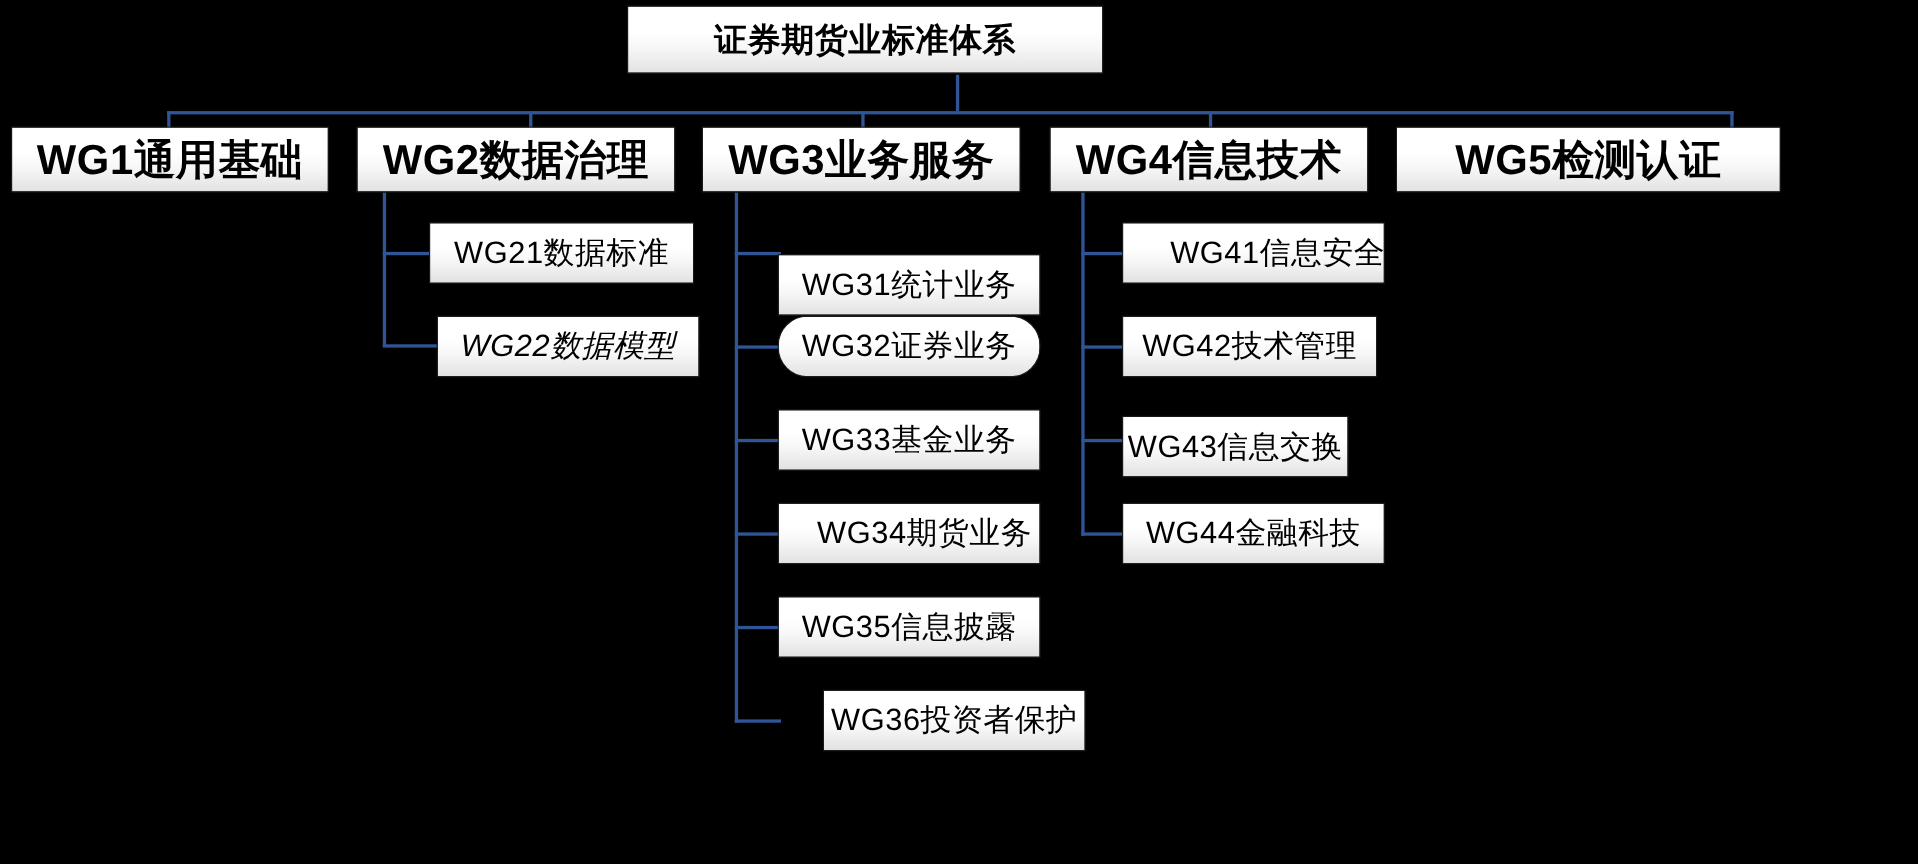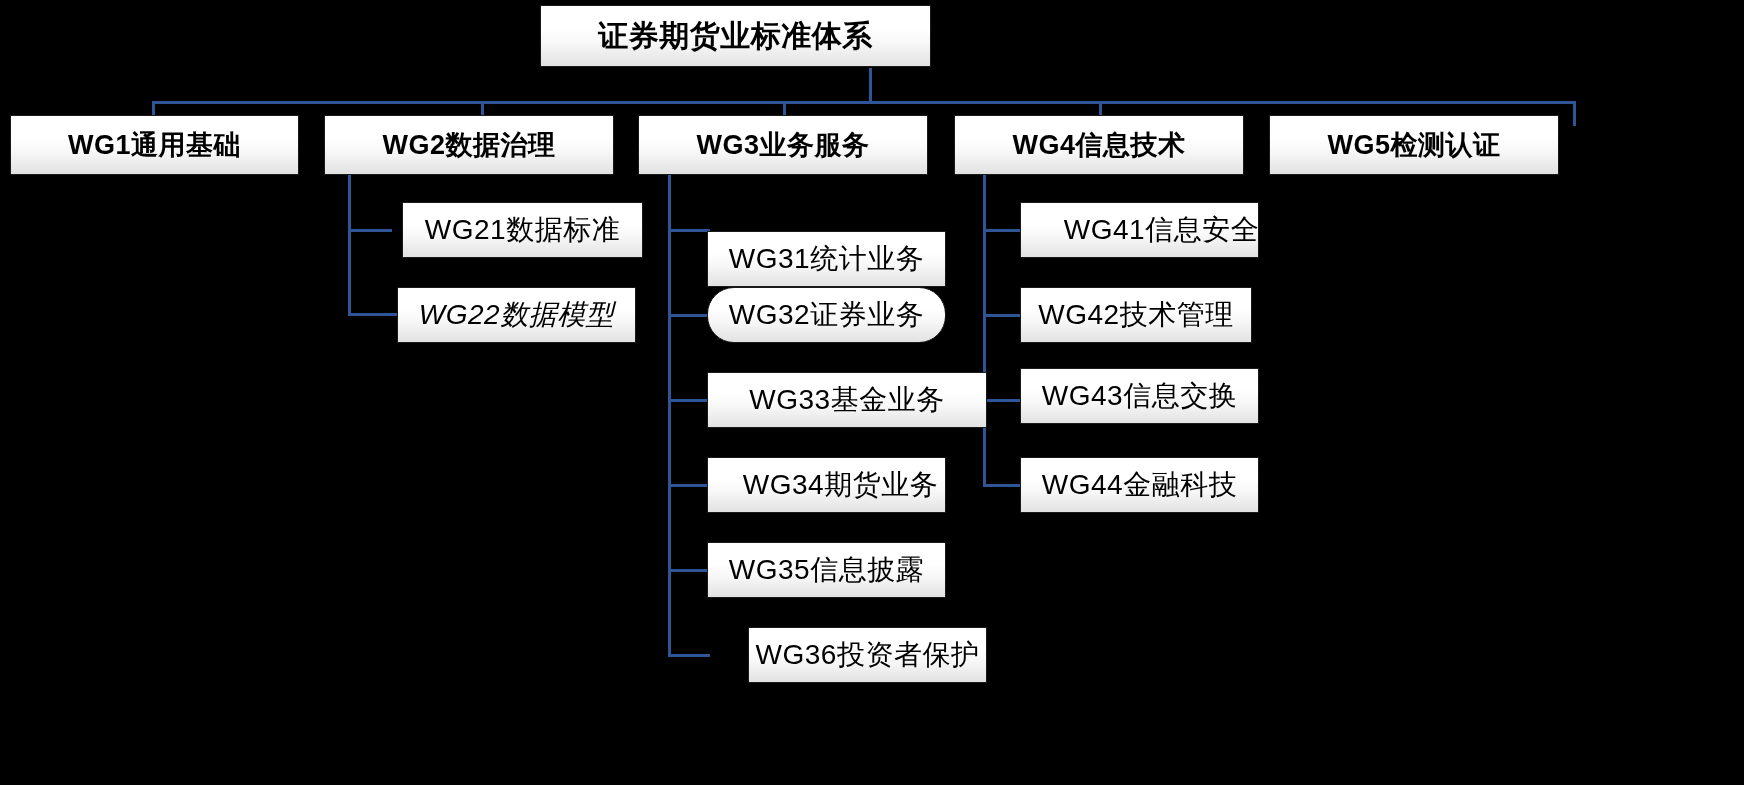--- a/index.html
+++ b/index.html
@@ -26,21 +26,21 @@
     color: #000000;
     font-weight: bold;
     letter-spacing: 0.5px;
     white-space: nowrap;
     z-index: 5;
   }
   .node.root {
     font-size: 30px;
   }
   .node.lvl2 {
-    font-size: 27px;
+    font-size: 38px;
     text-align: center;
   }
   .node.lvl3 {
     font-size: 28px;
     font-weight: normal;
   }
   .lvl3 .label {
     font-weight: normal;
   }
   .conn {
@@ -74,54 +74,54 @@
   </div>
 
   <div class="node lvl2" style="left:638px; top:115px; width:290px; height:60px;">
     <span class="label">WG3业务服务</span>
   </div>
 
   <div class="node lvl2" style="left:954px; top:115px; width:290px; height:60px;">
     <span class="label">WG4信息技术</span>
   </div>
 
-  <div class="node lvl2" style="left:1269px; top:115px; width:290px; height:60px;">
+  <div class="node lvl2" style="left:1269px; top:115px; width:350px; height:60px;">
     <span class="label">WG5检测认证</span>
   </div>
 
-  <div class="node root" style="left:540px; top:5px; width:391px; height:62px;font-family:Liberation Mono, monospace;">
+  <div class="node root" style="left:570px; top:5px; width:433px; height:62px;font-family:Liberation Mono, monospace;">
     <span class="label">证券期货业标准体系</span>
   </div>
 
   <div class="conn v" style="left:348px; top:175px; height:140px;"></div>
   <div class="conn h" style="left:348px; top:229px; width:44px;"></div>
   <div class="conn h" style="left:348px; top:313px; width:50px;"></div>
 
-  <div class="node lvl3" style="left:390px; top:202px; width:241px; height:56px;margin-left:12px;">
+  <div class="node lvl3" style="left:390px; top:202px; width:241px; height:56px;">
     <span class="label">WG21数据标准</span>
   </div>
   <div class="node lvl3" style="left:397px; top:287px; width:239px; height:56px;font-style:italic;">
     <span class="label">WG22数据模型</span>
   </div>
 
   <div class="conn v" style="left:668px; top:175px; height:482px;"></div>
   <div class="conn h" style="left:668px; top:229px; width:42px;"></div>
   <div class="conn h" style="left:668px; top:314px; width:42px;"></div>
   <div class="conn h" style="left:668px; top:399px; width:42px;"></div>
   <div class="conn h" style="left:668px; top:484px; width:42px;"></div>
   <div class="conn h" style="left:668px; top:569px; width:42px;"></div>
   <div class="conn h" style="left:668px; top:654px; width:42px;"></div>
 
   <div class="node lvl3" style="left:707px; top:202px; width:239px; height:56px;margin-top:29px;">
     <span class="label">WG31统计业务</span>
   </div>
   <div class="node lvl3" style="left:707px; top:287px; width:239px; height:56px;border-radius:27px;">
     <span class="label">WG32证券业务</span>
   </div>
-  <div class="node lvl3" style="left:707px; top:372px; width:280px; height:56px;justify-content:center;">
+  <div class="node lvl3" style="left:707px; top:372px; width:239px; height:56px;justify-content:center;">
     <span class="label">WG33基金业务</span>
   </div>
   <div class="node lvl3" style="left:707px; top:457px; width:239px; height:56px;padding-left:28px;">
     <span class="label">WG34期货业务</span>
   </div>
   <div class="node lvl3" style="left:707px; top:542px; width:239px; height:56px;">
     <span class="label">WG35信息披露</span>
   </div>
   <div class="node lvl3" style="left:707px; top:627px; width:239px; height:56px;margin-left:41px;">
     <span class="label">WG36投资者保护</span>
@@ -132,20 +132,20 @@
   <div class="conn h" style="left:983px; top:314px; width:40px;"></div>
   <div class="conn h" style="left:983px; top:399px; width:40px;"></div>
   <div class="conn h" style="left:983px; top:484px; width:40px;"></div>
 
   <div class="node lvl3" style="left:1020px; top:202px; width:239px; height:56px;padding-left:44px;">
     <span class="label">WG41信息安全</span>
   </div>
   <div class="node lvl3" style="left:1020px; top:287px; width:232px; height:56px;">
     <span class="label">WG42技术管理</span>
   </div>
-  <div class="node lvl3" style="left:1020px; top:368px; width:239px; height:56px;">
+  <div class="node lvl3" style="left:1020px; top:378px; width:206px; height:56px;">
     <span class="label">WG43信息交换</span>
   </div>
   <div class="node lvl3" style="left:1020px; top:457px; width:239px; height:56px;">
     <span class="label">WG44金融科技</span>
   </div>
 
 </div>
 
 </body></html>

